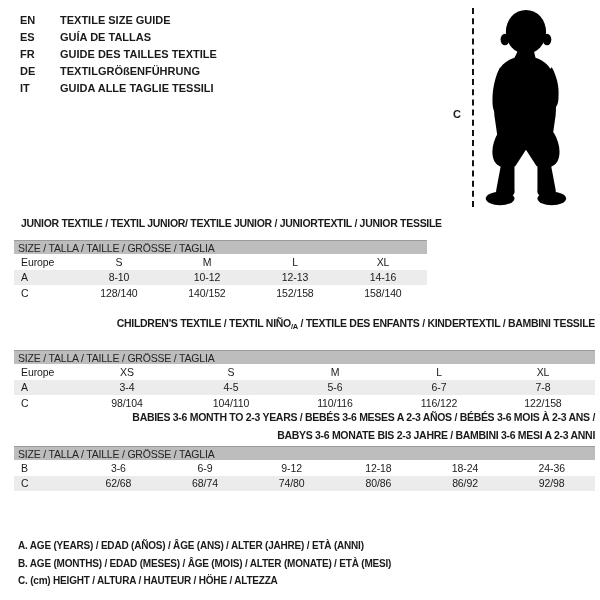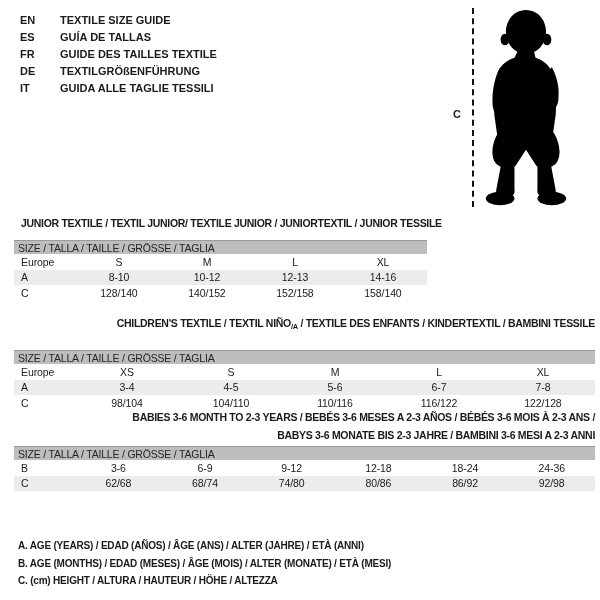--- a/index.html
+++ b/index.html
@@ -136,21 +136,21 @@
     <div class="c">5-6</div>
     <div class="c">6-7</div>
     <div class="c">7-8</div>
   </div>
   <div class="trow">
     <div class="c0">C</div>
     <div class="c">98/104</div>
     <div class="c">104/110</div>
     <div class="c">110/116</div>
     <div class="c">116/122</div>
-    <div class="c">122/128</div>
+    <div class="c">122/158</div>
   </div>
 </div>
 
 <div id="t3" class="abs tbl">
   <div class="tbl-title two-line">
     <span>BABIES 3-6 MONTH TO 2-3 YEARS / BEBÉS 3-6 MESES A 2-3 AÑOS / BÉBÉS 3-6 MOIS À 2-3 ANS /</span><br>
     <span>BABYS 3-6 MONATE BIS 2-3 JAHRE / BAMBINI 3-6 MESI A 2-3 ANNI</span>
   </div>
   <div class="bar">
     <span>SIZE / TALLA / TAILLE / GRÖSSE / TAGLIA</span>

